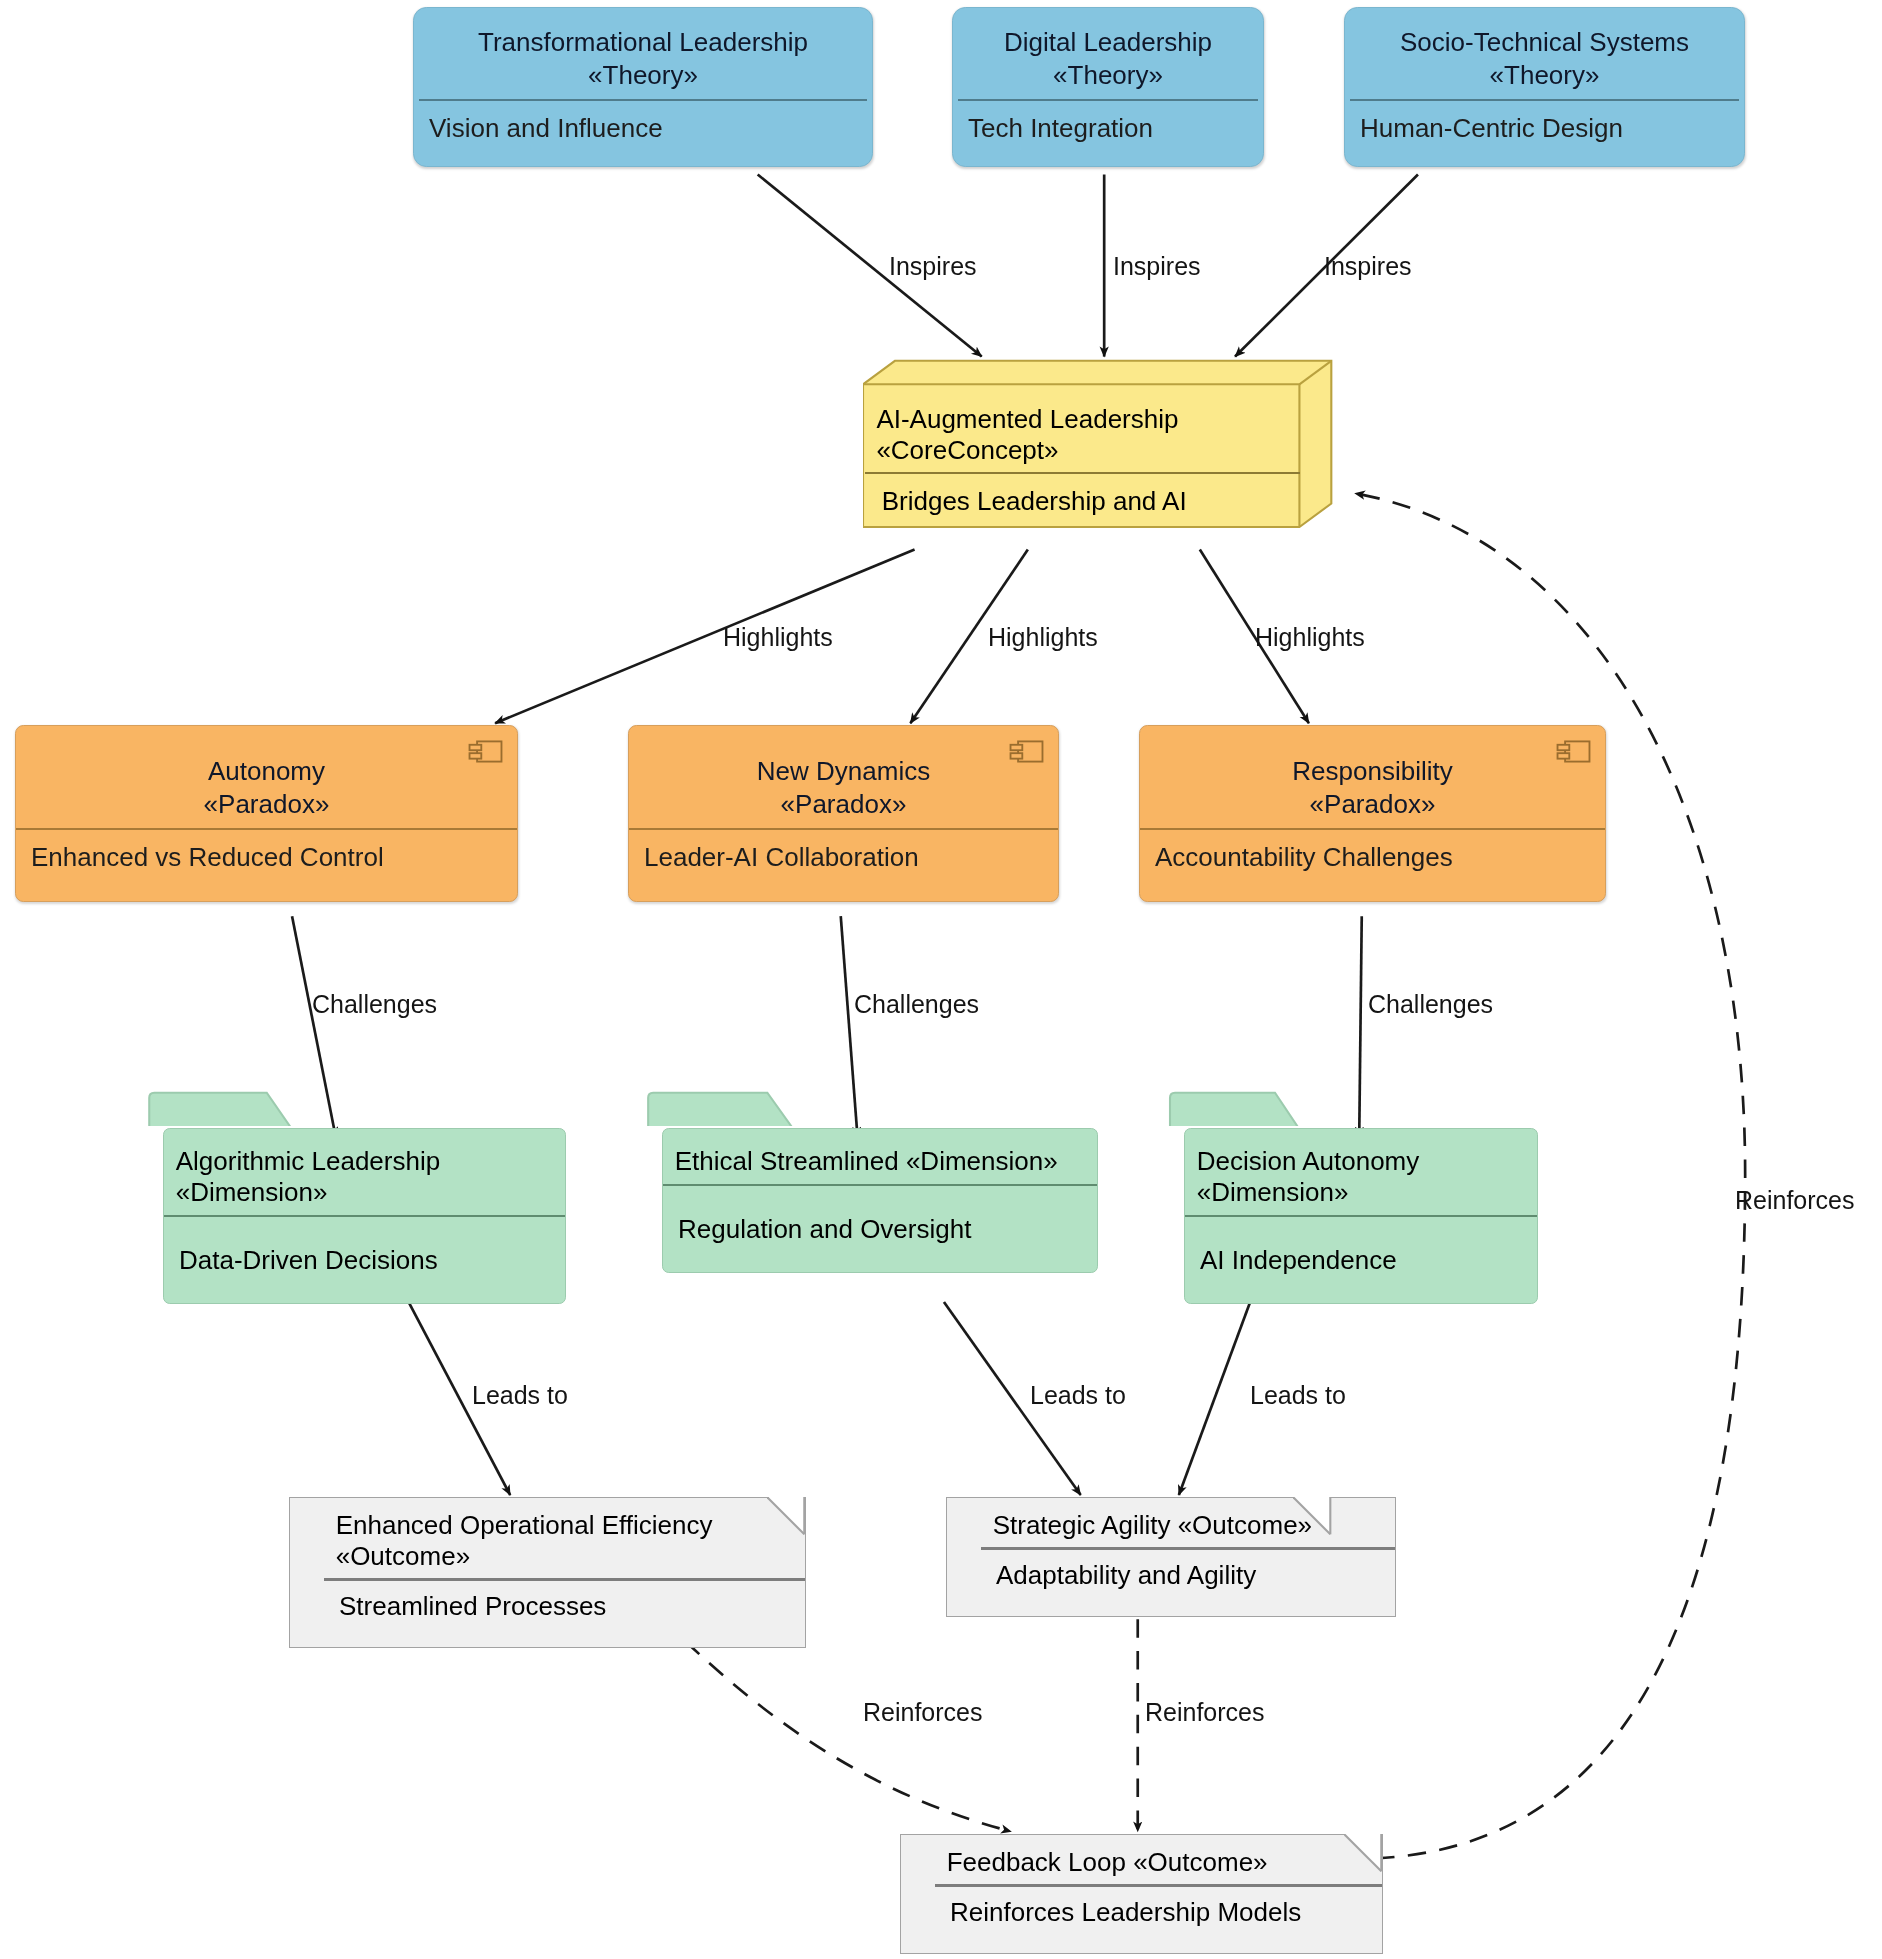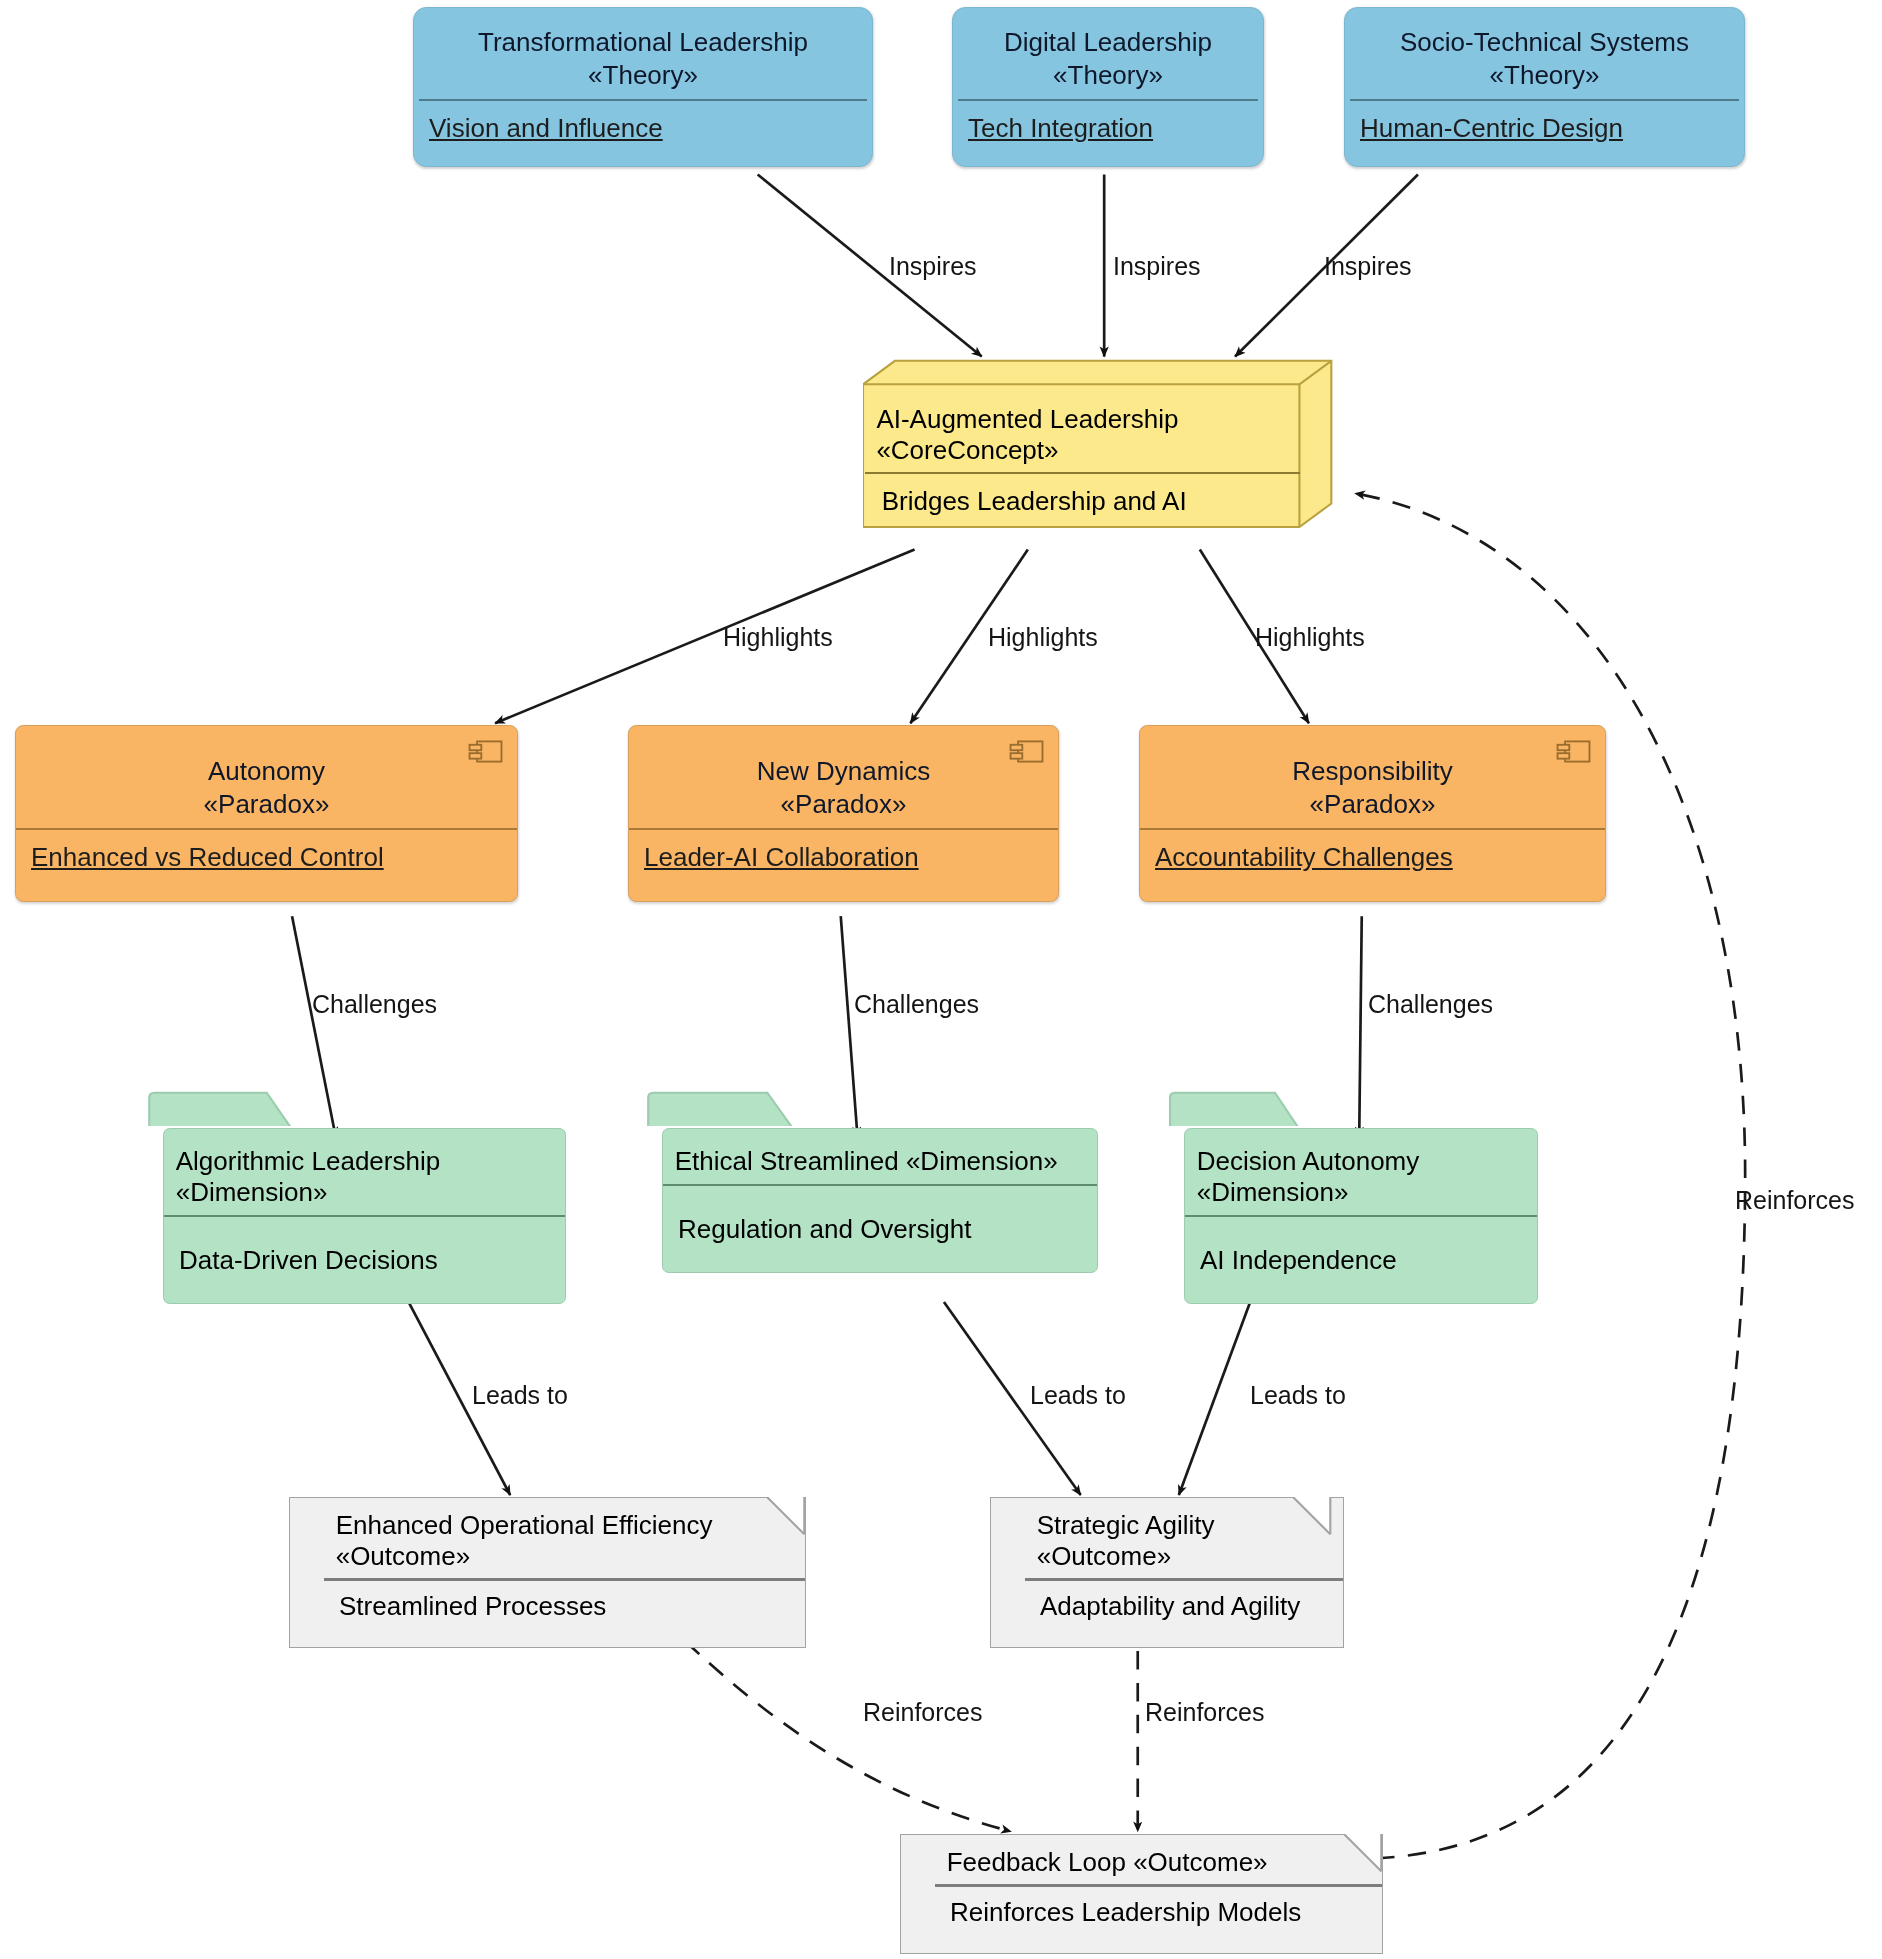--- a/index.html
+++ b/index.html
@@ -28,21 +28,20 @@
     box-sizing: border-box;
   }
   .node .title {
     text-align: center;
     color: #0f172a;
     line-height: 1.28;
     white-space: pre-line;
   }
   .node .compartment {
     color: #1d1d1d;
-    text-decoration: underline;
   }
 
   
   .theory {
     background: #85c5e0;
     border: 1.7px solid #7ab6cf;
     border-radius: 13.4px;
     box-shadow: 0.8px 1.7px 2.5px rgba(0,0,0,0.18);
   }
   .theory .title {
@@ -344,21 +343,21 @@
     </div>
     <svg class="fold" width="39" height="39" style="right:0; top:0;" viewBox="0 0 46 46">
       <polygon points="0,0 44,44 44,0" fill="#ffffff" stroke="none"></polygon>
       <polyline points="0,0 44,44" stroke="#a3a3a3" stroke-width="2.5" fill="none"></polyline>
       <polyline points="0,2 0,0 2,0" stroke="#a3a3a3" stroke-width="2.5" fill="none"></polyline>
       <polyline points="44,44 44,0" stroke="#a3a3a3" stroke-width="2.5" fill="none"></polyline>
     </svg>
   </div>
 
   <div class="outcome" style="left:946px; top:1497px; width:386px; height:124px;">
-    <div class="out-body" style="width:354px;margin-left:44px;">
+    <div class="out-body" style="width:450px;">
       <div class="title">Strategic Agility
 «Outcome»</div>
       <div class="divider"></div>
       <div class="compartment">Adaptability and Agility</div>
     </div>
     <svg class="fold" width="39" height="39" style="right:0; top:0;" viewBox="0 0 46 46">
       <polygon points="0,0 44,44 44,0" fill="#ffffff" stroke="none"></polygon>
       <polyline points="0,0 44,44" stroke="#a3a3a3" stroke-width="2.5" fill="none"></polyline>
       <polyline points="44,44 44,0" stroke="#a3a3a3" stroke-width="2.5" fill="none"></polyline>
     </svg>

